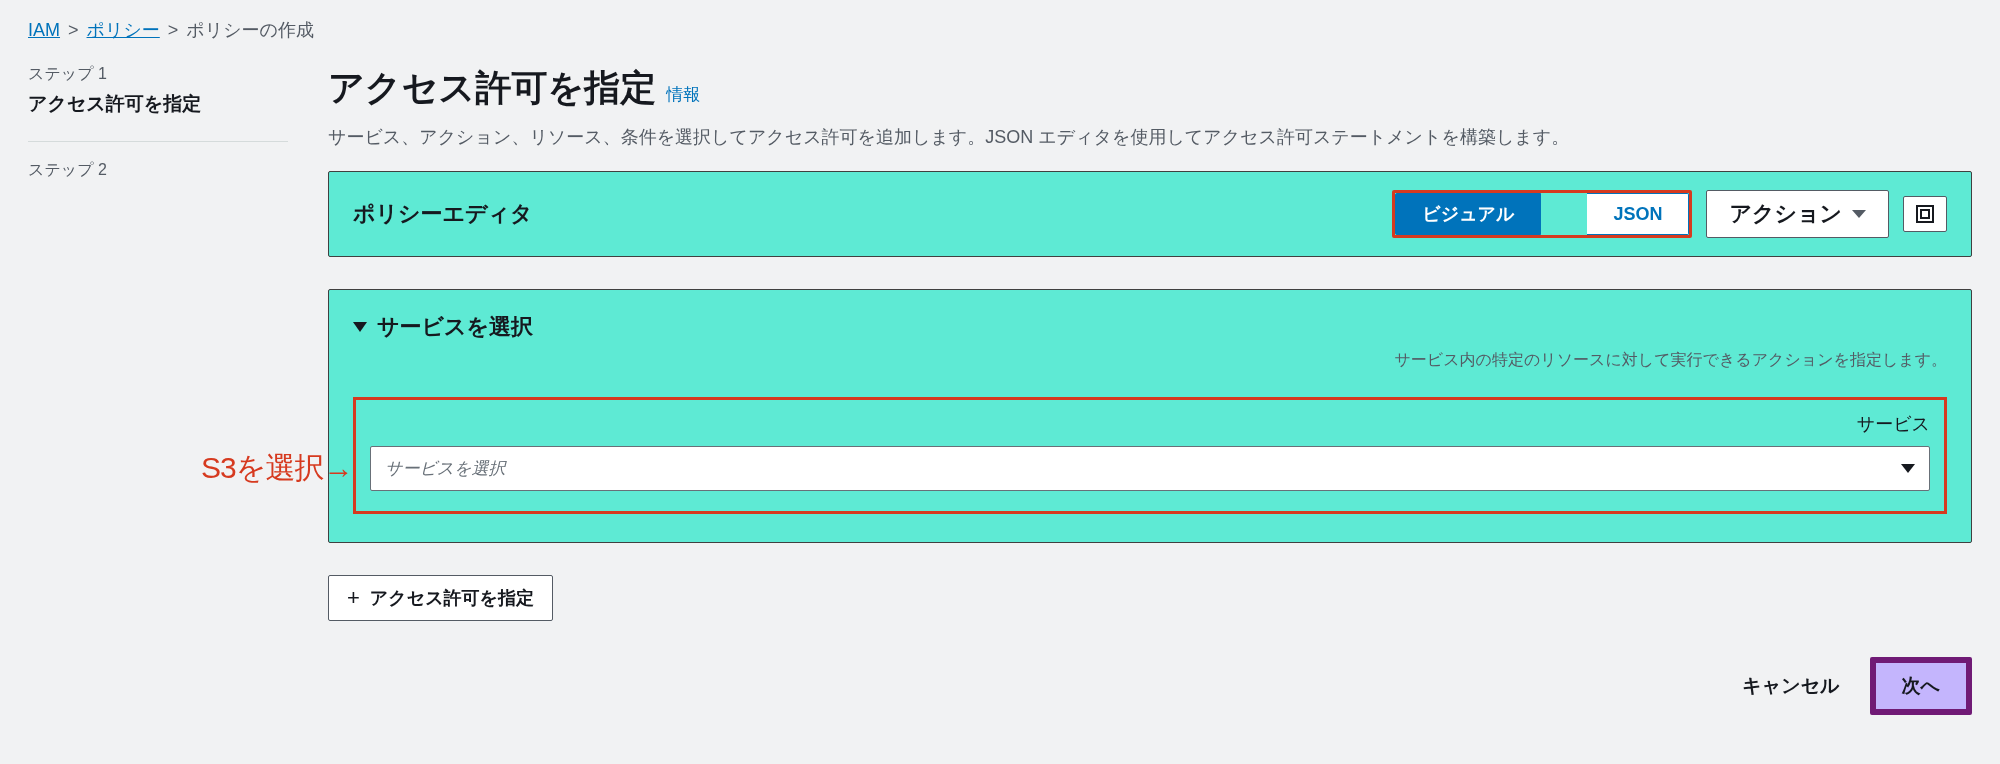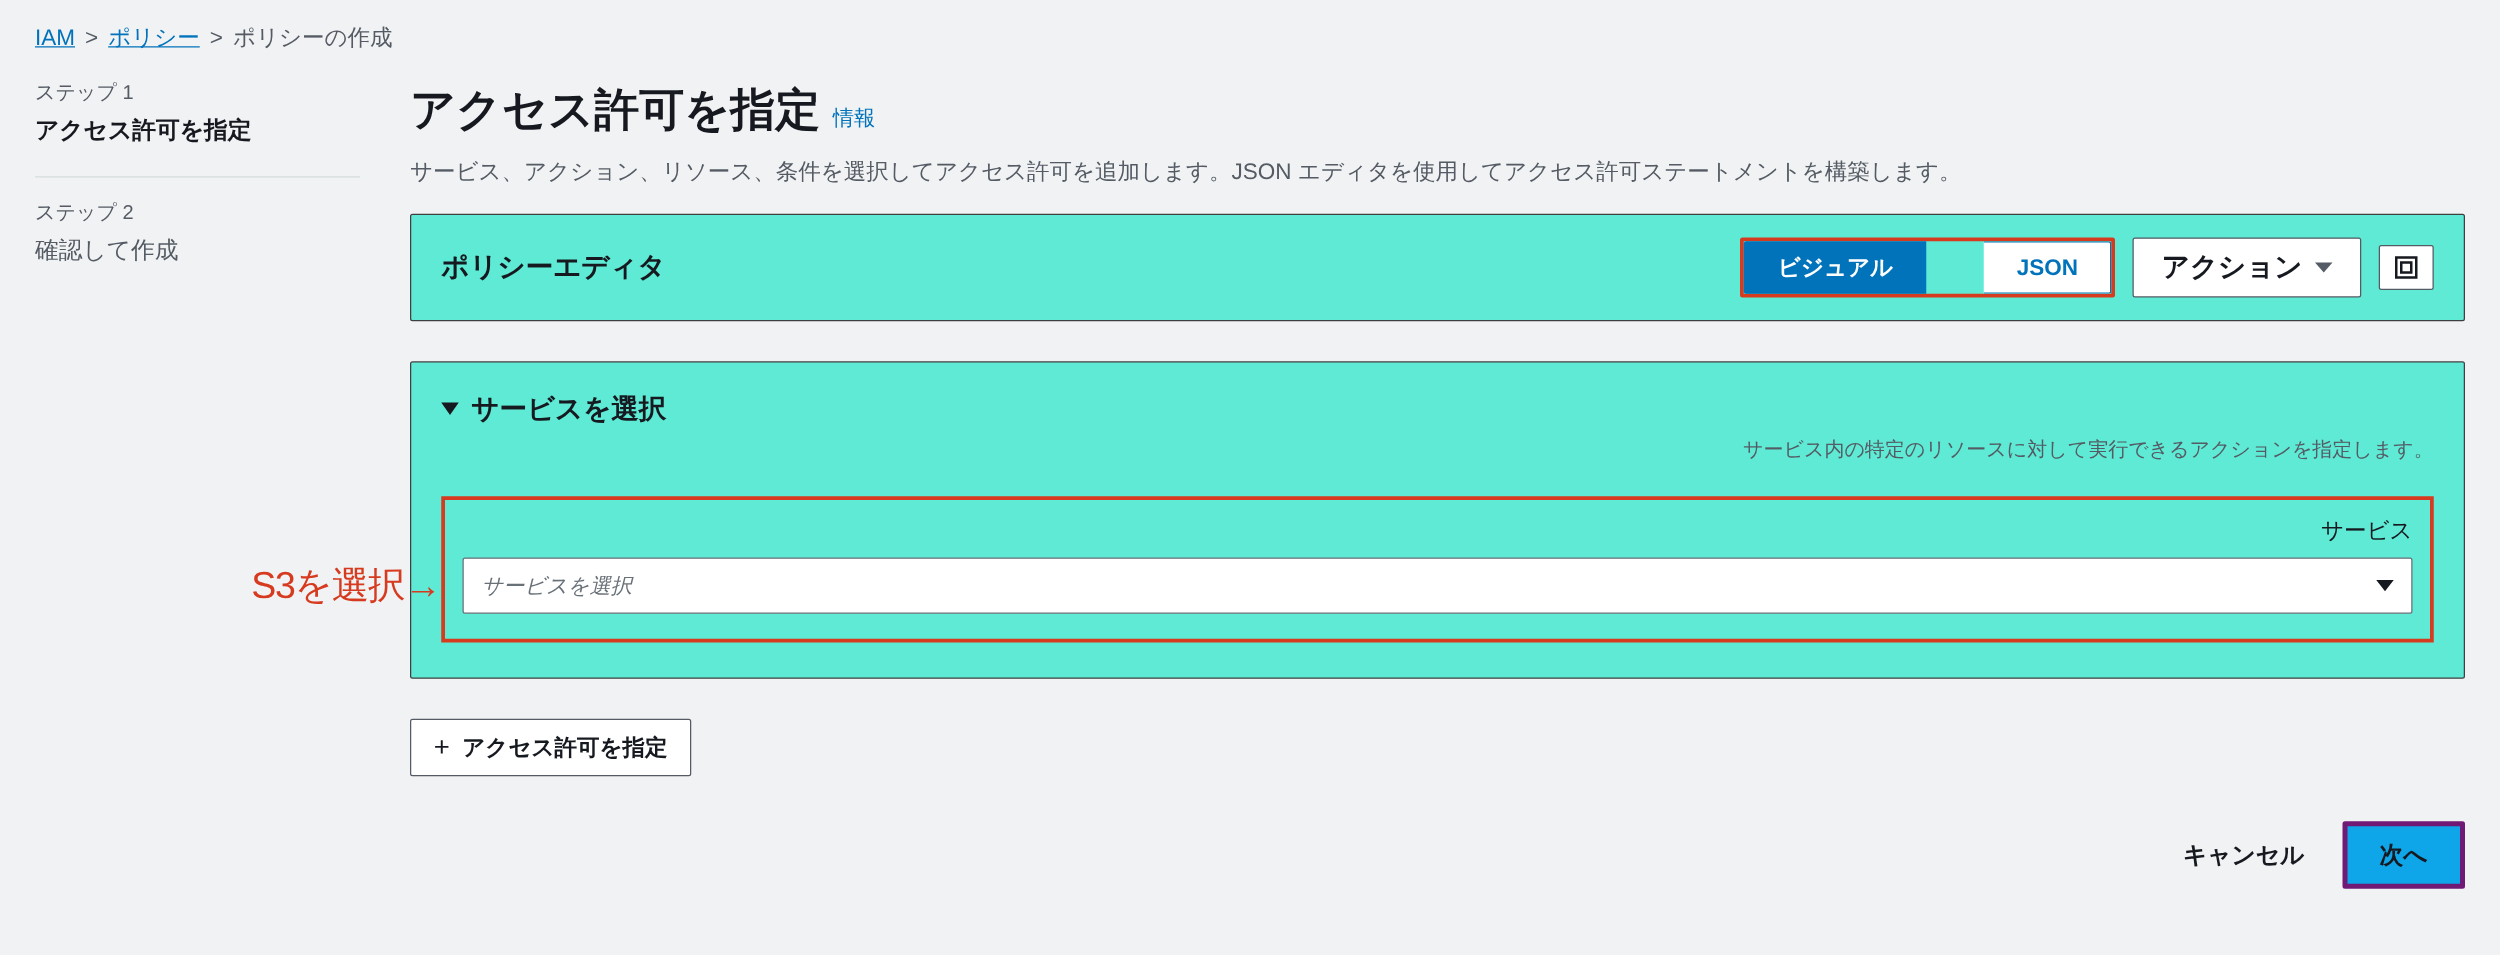--- a/index.html
+++ b/index.html
@@ -180,21 +180,21 @@
     .footer {
       display: flex; justify-content: flex-end; gap: 18px;
       margin-top: 36px;
     }
     .btn-link {
       background: none; border: none; color: #16191f;
       font-size: 19px; font-weight: 700; cursor: pointer;
       padding: 10px 12px;
     }
     .btn-primary {
-      background: #0ea5e9; border: 4px solid #701a75;
+      background: #c4b5fd; border: 6px solid #701a75;
       color: #16191f; font-size: 19px; font-weight: 700;
       padding: 10px 26px; border-radius: 2px; cursor: pointer;
     }
 
     .fullscreen-icon {
       display: inline-block;
       width: 18px; height: 18px;
       border: 2px solid #16191f;
       position: relative;
     }
@@ -219,21 +219,20 @@
 
   <div class="layout">
     <aside class="side">
       <div class="step">
         <div class="step-label">ステップ 1</div>
         <div class="step-title active">アクセス許可を指定</div>
       </div>
       <hr class="step-divider">
       <div class="step">
         <div class="step-label">ステップ 2</div>
-        <div class="step-title">確認して作成</div>
       </div>
     </aside>
 
     <main class="main">
       <div class="page-header">
         <div class="page-title-row">
           <h1 class="page-title">アクセス許可を指定</h1>
           <span class="info-link">情報</span>
         </div>
         <p class="page-desc">サービス、アクション、リソース、条件を選択してアクセス許可を追加します。JSON エディタを使用してアクセス許可ステートメントを構築します。</p>

